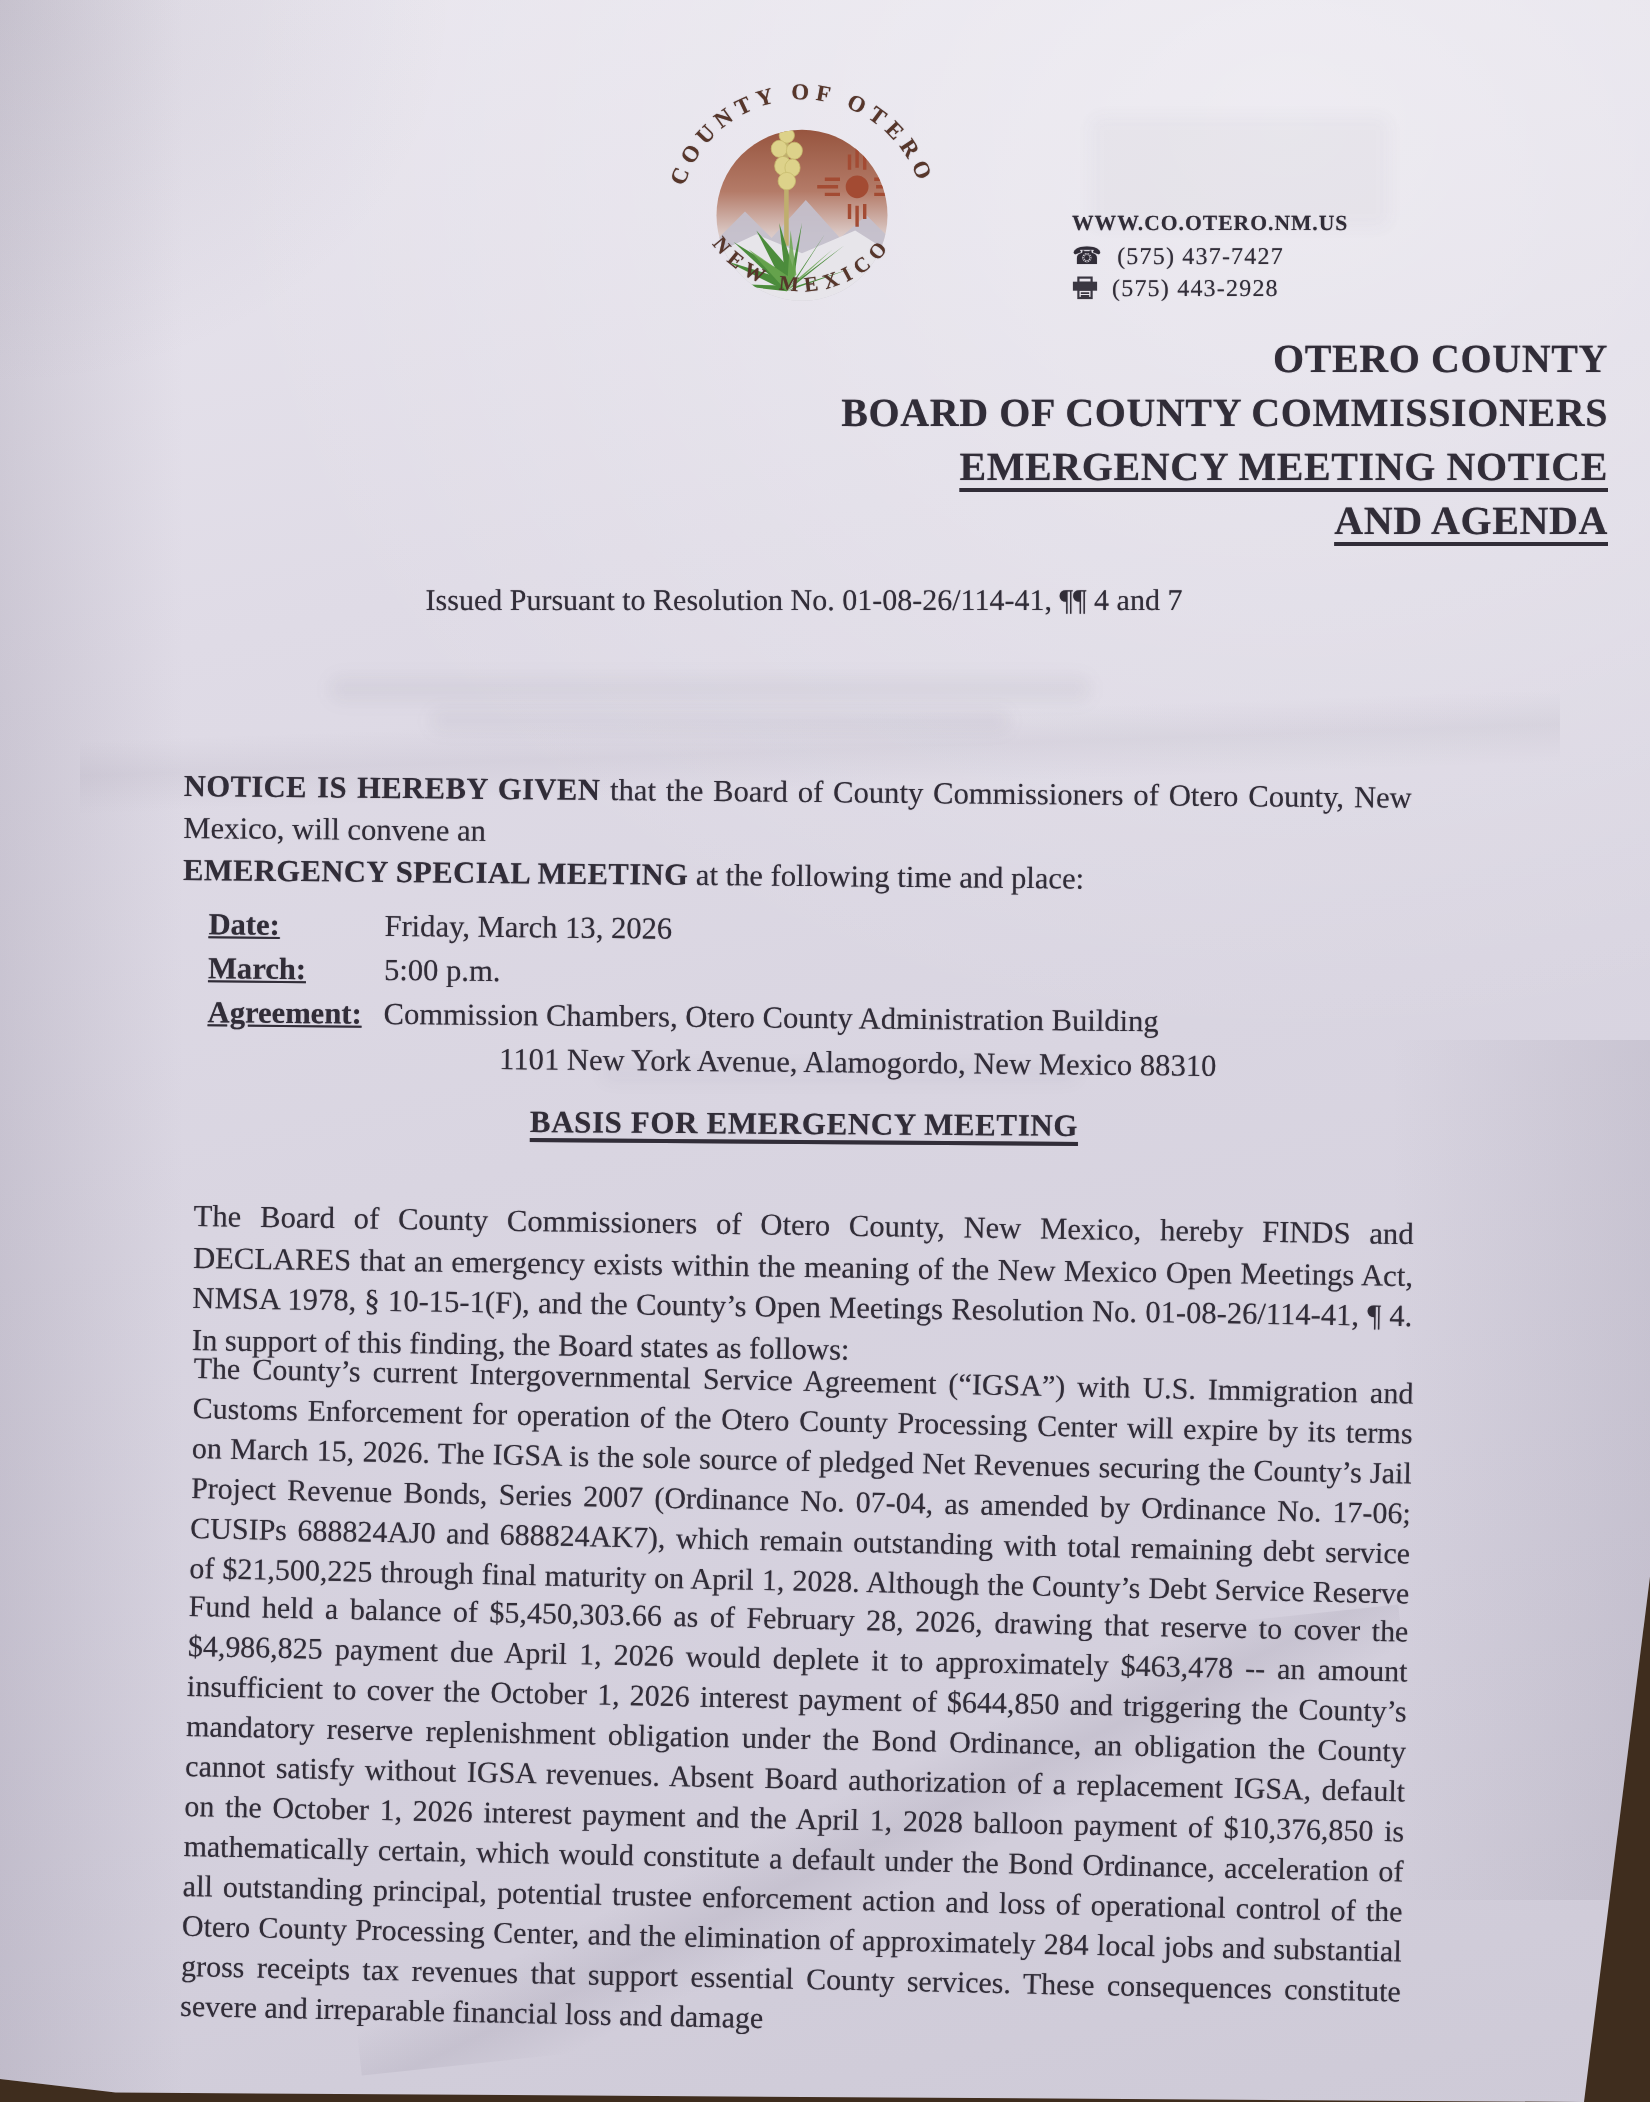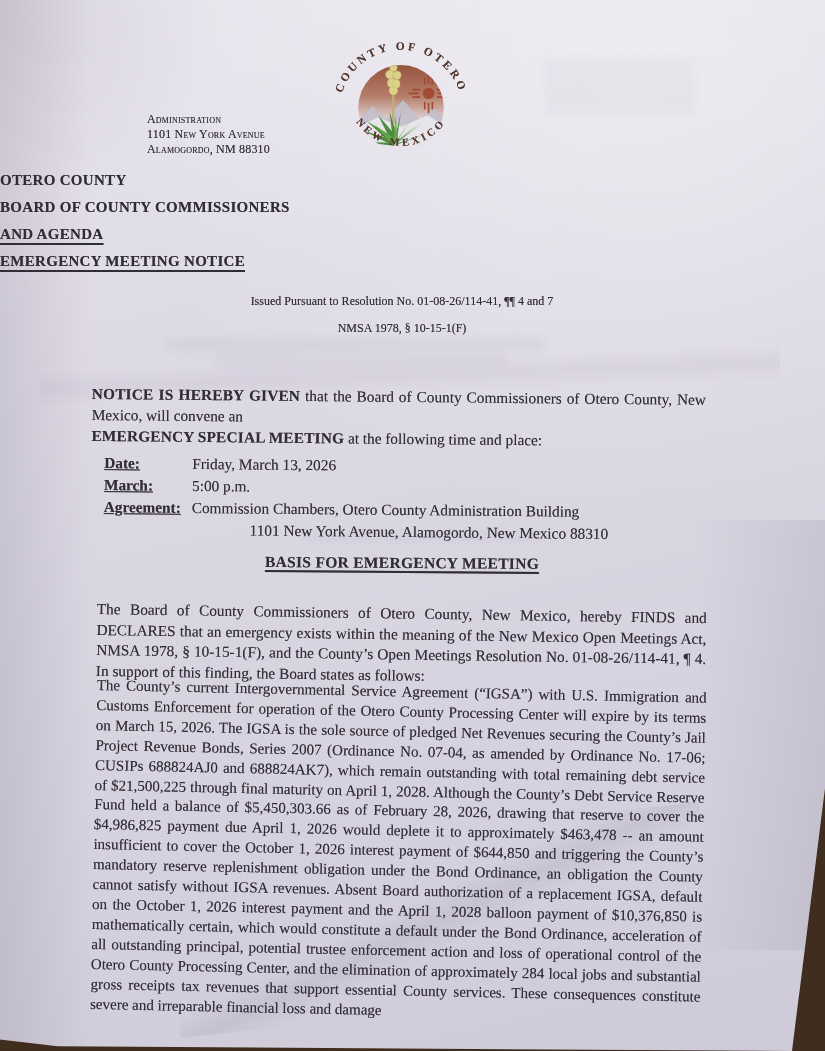--- a/index.html
+++ b/index.html
@@ -39,23 +39,23 @@
   .contact-row{display:flex;align-items:center;gap:7px;letter-spacing:.6px;}
   .phone-glyph{font-family:"DejaVu Sans",sans-serif;font-size:12px;line-height:1;}
   .fax-svg{display:block;}
 
   .seal{position:absolute;left:325px;top:28px;width:152px;height:146px;}
   .seal text{font-family:"Liberation Serif",serif;font-weight:bold;fill:#57362a;}
   .arc-top{font-size:12px;letter-spacing:3.2px;}
   .arc-bot{font-size:11px;letter-spacing:3.6px;}
 
   
-  .titles{position:absolute;left:0;right:21px;top:167px;text-align:left;font-weight:bold;font-size:15px;line-height:27px;letter-spacing:.3px;}
+  .titles{position:absolute;left:0;right:21px;top:167px;text-align:right;font-weight:bold;font-size:20px;line-height:27px;letter-spacing:.3px;}
   .titles .u{text-decoration:underline;text-decoration-thickness:1.8px;text-underline-offset:4px;}
-  .issued{position:absolute;left:0;right:21px;top:288px;text-align:center;font-size:12px;line-height:26.5px;}
+  .issued{position:absolute;left:0;right:21px;top:288px;text-align:center;font-size:15px;line-height:26.5px;}
 
   
   .notice{position:absolute;left:92px;width:614px;top:384px;font-size:15.3px;line-height:20.6px;text-align:justify;transform:rotate(.55deg);transform-origin:0 0;}
   .notice b,.details b{letter-spacing:.2px;}
   .notice .line2{margin-top:1px;text-align:left;}
   .details{margin-top:5px;padding-left:13px;font-size:15.3px;}
   .detail-row{display:flex;line-height:22px;}
   .detail-label{width:88px;font-weight:bold;flex:none;text-decoration:underline;}
   .loc2{line-height:22px;margin-left:146px;}
 
@@ -74,25 +74,20 @@
     <div class="shade crease-mid"></div>
     <div class="shade crease-bottom"></div>
     <div class="shade crease-right"></div>
     <div class="smudge a"></div>
     <div class="smudge b"></div>
     <div class="smudge c"></div>
     <div class="smudge d"></div>
 
     <div class="content">
 
-      <div class="admin-block">
-        <div>Administration</div>
-        <div>1101 New York Avenue</div>
-        <div>Alamogordo, NM 88310</div>
-      </div>
 
       <svg class="seal" viewBox="0 0 160 150" aria-hidden="true">
         <defs>
           <linearGradient id="sky" x1="0" y1="0" x2="0" y2="1">
             <stop offset="0" stop-color="#97553f"></stop>
             <stop offset="0.36" stop-color="#b47b68"></stop>
             <stop offset="0.60" stop-color="#d9c6c2"></stop>
             <stop offset="0.80" stop-color="#ecebee"></stop>
             <stop offset="1" stop-color="#f3f1f3"></stop>
           </linearGradient>
@@ -141,31 +136,48 @@
           <g fill="#6aa64f" opacity="0.85">
             <path d="M72,122 L52,100 L74,115 Z"></path>
             <path d="M72,122 L74,90 L77,113 Z"></path>
             <path d="M72,122 L96,100 L77,116 Z"></path>
           </g>
         </g>
         <text class="arc-top"><textPath href="#arcTop" startOffset="50%" text-anchor="middle">COUNTY OF OTERO</textPath></text>
         <text class="arc-bot"><textPath href="#arcBot" startOffset="50%" text-anchor="middle">NEW MEXICO</textPath></text>
       </svg>
 
+      <div class="contact-block">
+        <div class="contact-site">WWW.CO.OTERO.NM.US</div>
+        <div class="contact-row">
+          <span class="phone-glyph">☎</span>
+          <span>(575) 437-7427</span>
+        </div>
+        <div class="contact-row">
+          <svg class="fax-svg" width="13" height="12" viewBox="0 0 13 12">
+            <g fill="none" stroke="#3a3742" stroke-width="1.1">
+              <rect x="3.2" y="0.8" width="6.6" height="2.6"></rect>
+              <rect x="1" y="3.4" width="11" height="3.4" fill="#3a3742"></rect>
+              <rect x="3.2" y="6.8" width="6.6" height="4.2"></rect>
+              <path d="M4.4,8.6 h4.2 M4.4,10 h4.2" stroke-width="0.9"></path>
+            </g>
+          </svg>
+          <span>(575) 443-2928</span>
+        </div>
+      </div>
 
       <div class="titles">
         <div>OTERO COUNTY</div>
         <div>BOARD OF COUNTY COMMISSIONERS</div>
+        <div class="u">EMERGENCY MEETING NOTICE</div>
         <div class="u">AND AGENDA</div>
-        <div class="u">EMERGENCY MEETING NOTICE</div>
       </div>
 
       <div class="issued">
         <div>Issued Pursuant to Resolution No. 01-08-26/114-41, ¶¶ 4 and 7</div>
-        <div>NMSA 1978, § 10-15-1(F)</div>
       </div>
 
       <div class="notice">
         <div><b>NOTICE IS HEREBY GIVEN</b><span> that the Board of County Commissioners of Otero County, New Mexico, will convene an</span></div>
         <div class="line2"><b>EMERGENCY SPECIAL MEETING</b><span> at the following time and place:</span></div>
         <div class="details">
           <div class="detail-row">
             <span class="detail-label">Date:</span>
             <span>Friday, March 13, 2026</span>
           </div>

